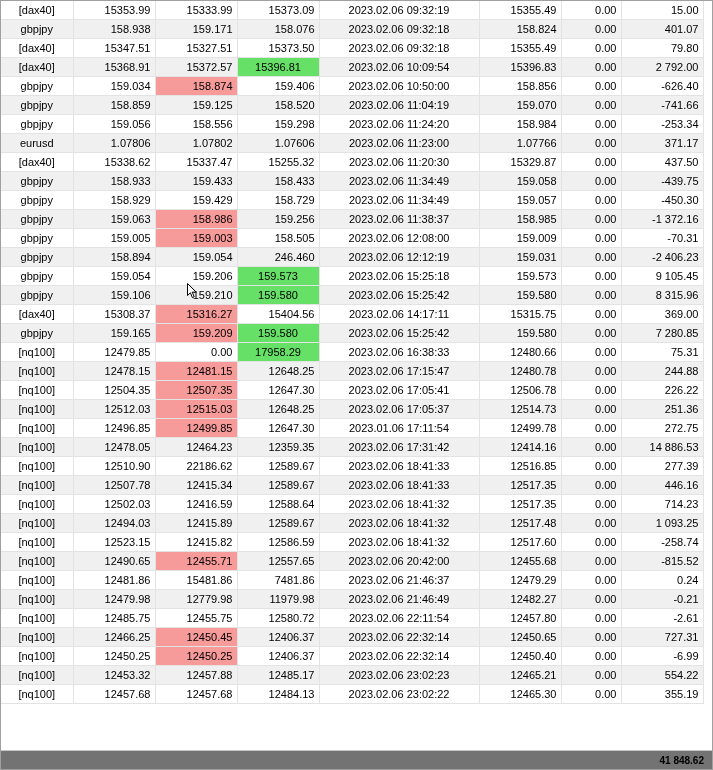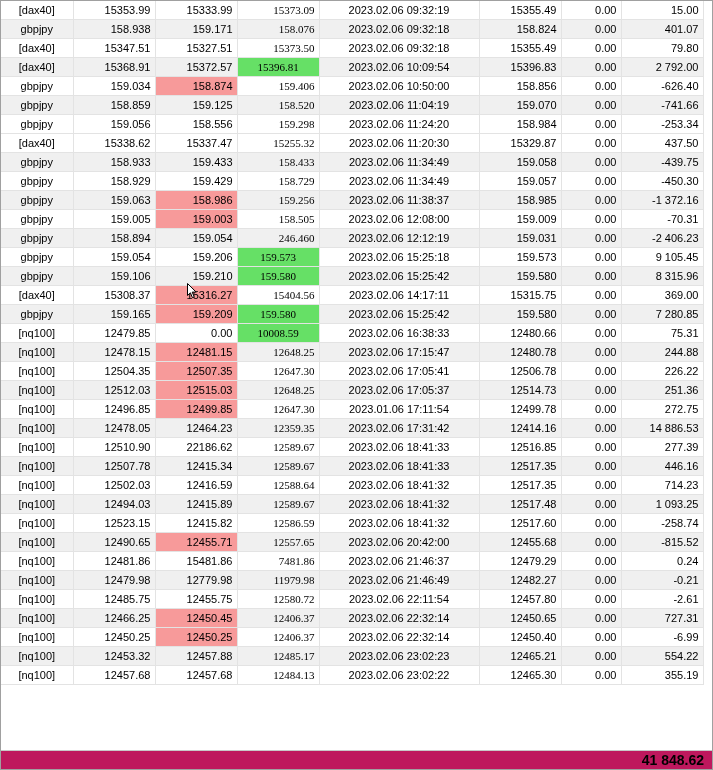--- a/index.html
+++ b/index.html
@@ -39,21 +39,21 @@
     overflow: hidden;
     font-size: 11px;
   }
   tr.row-odd td { background: #ffffff; }
   tr.row-even td { background: #f0f0f0; }
 
   
   .c-sym   { width: 72px;  text-align: center; }
   .c-p1    { width: 82px;  text-align: right; }
   .c-p2    { width: 82px;  text-align: right; }
-  .c-p3    { width: 82px;  text-align: right; font-family: Liberation Serif, serif; }
+  .c-p3    { width: 82px;  text-align: right; }
   .c-time  { width: 160px; text-align: center; }
   .c-p4    { width: 82px;  text-align: right; }
   .c-comm  { width: 60px;  text-align: right; }
   .c-prof  { width: 82px;  text-align: right; border-right: none; margin-left: 40px; }
 
   
   .hl-green {
     background: #66e066 !important;
     text-align: center;
     margin-left: 22px;
@@ -63,23 +63,23 @@
     text-align: right;
   }
 
   .summary-bar {
     position: absolute;
     left: 0;
     right: 0;
     bottom: 0;
     height: 19px;
     line-height: 19px;
-    background: #be185d;
+    background: #737373;
     border-top: 1px solid #c8c8c8;
-    font-size: 14px;
+    font-size: 10px;
     font-weight: bold;
     text-align: right;
     padding-right: 8px;
     box-sizing: border-box;
   }
   .cursor {
     position: absolute;
     left: 186px;
     top: 282px;
     width: 11px;
@@ -166,20 +166,30 @@
         <tr class="row-odd">
           <td class="c-sym">gbpjpy</td>
           <td class="c-p1">159.056</td>
           <td class="c-p2">158.556</td>
           <td class="c-p3">159.298</td>
           <td class="c-time">2023.02.06 11:24:20</td>
           <td class="c-p4">158.984</td>
           <td class="c-comm">0.00</td>
           <td class="c-prof">-253.34</td>
         </tr>
+        <tr class="row-even">
+          <td class="c-sym">eurusd</td>
+          <td class="c-p1">1.07806</td>
+          <td class="c-p2">1.07802</td>
+          <td class="c-p3">1.07606</td>
+          <td class="c-time">2023.02.06 11:23:00</td>
+          <td class="c-p4">1.07766</td>
+          <td class="c-comm">0.00</td>
+          <td class="c-prof">371.17</td>
+        </tr>
         <tr class="row-odd">
           <td class="c-sym">[dax40]</td>
           <td class="c-p1">15338.62</td>
           <td class="c-p2">15337.47</td>
           <td class="c-p3">15255.32</td>
           <td class="c-time">2023.02.06 11:20:30</td>
           <td class="c-p4">15329.87</td>
           <td class="c-comm">0.00</td>
           <td class="c-prof">437.50</td>
         </tr>
@@ -270,21 +280,21 @@
           <td class="c-p3 hl-green">159.580</td>
           <td class="c-time">2023.02.06 15:25:42</td>
           <td class="c-p4">159.580</td>
           <td class="c-comm">0.00</td>
           <td class="c-prof">7 280.85</td>
         </tr>
         <tr class="row-odd">
           <td class="c-sym">[nq100]</td>
           <td class="c-p1">12479.85</td>
           <td class="c-p2">0.00</td>
-          <td class="c-p3 hl-green">10008.59</td>
+          <td class="c-p3 hl-green">17958.29</td>
           <td class="c-time">2023.02.06 16:38:33</td>
           <td class="c-p4">12480.66</td>
           <td class="c-comm">0.00</td>
           <td class="c-prof">75.31</td>
         </tr>
         <tr class="row-even">
           <td class="c-sym">[nq100]</td>
           <td class="c-p1">12478.15</td>
           <td class="c-p2 hl-red">12481.15</td>
           <td class="c-p3">12648.25</td>

